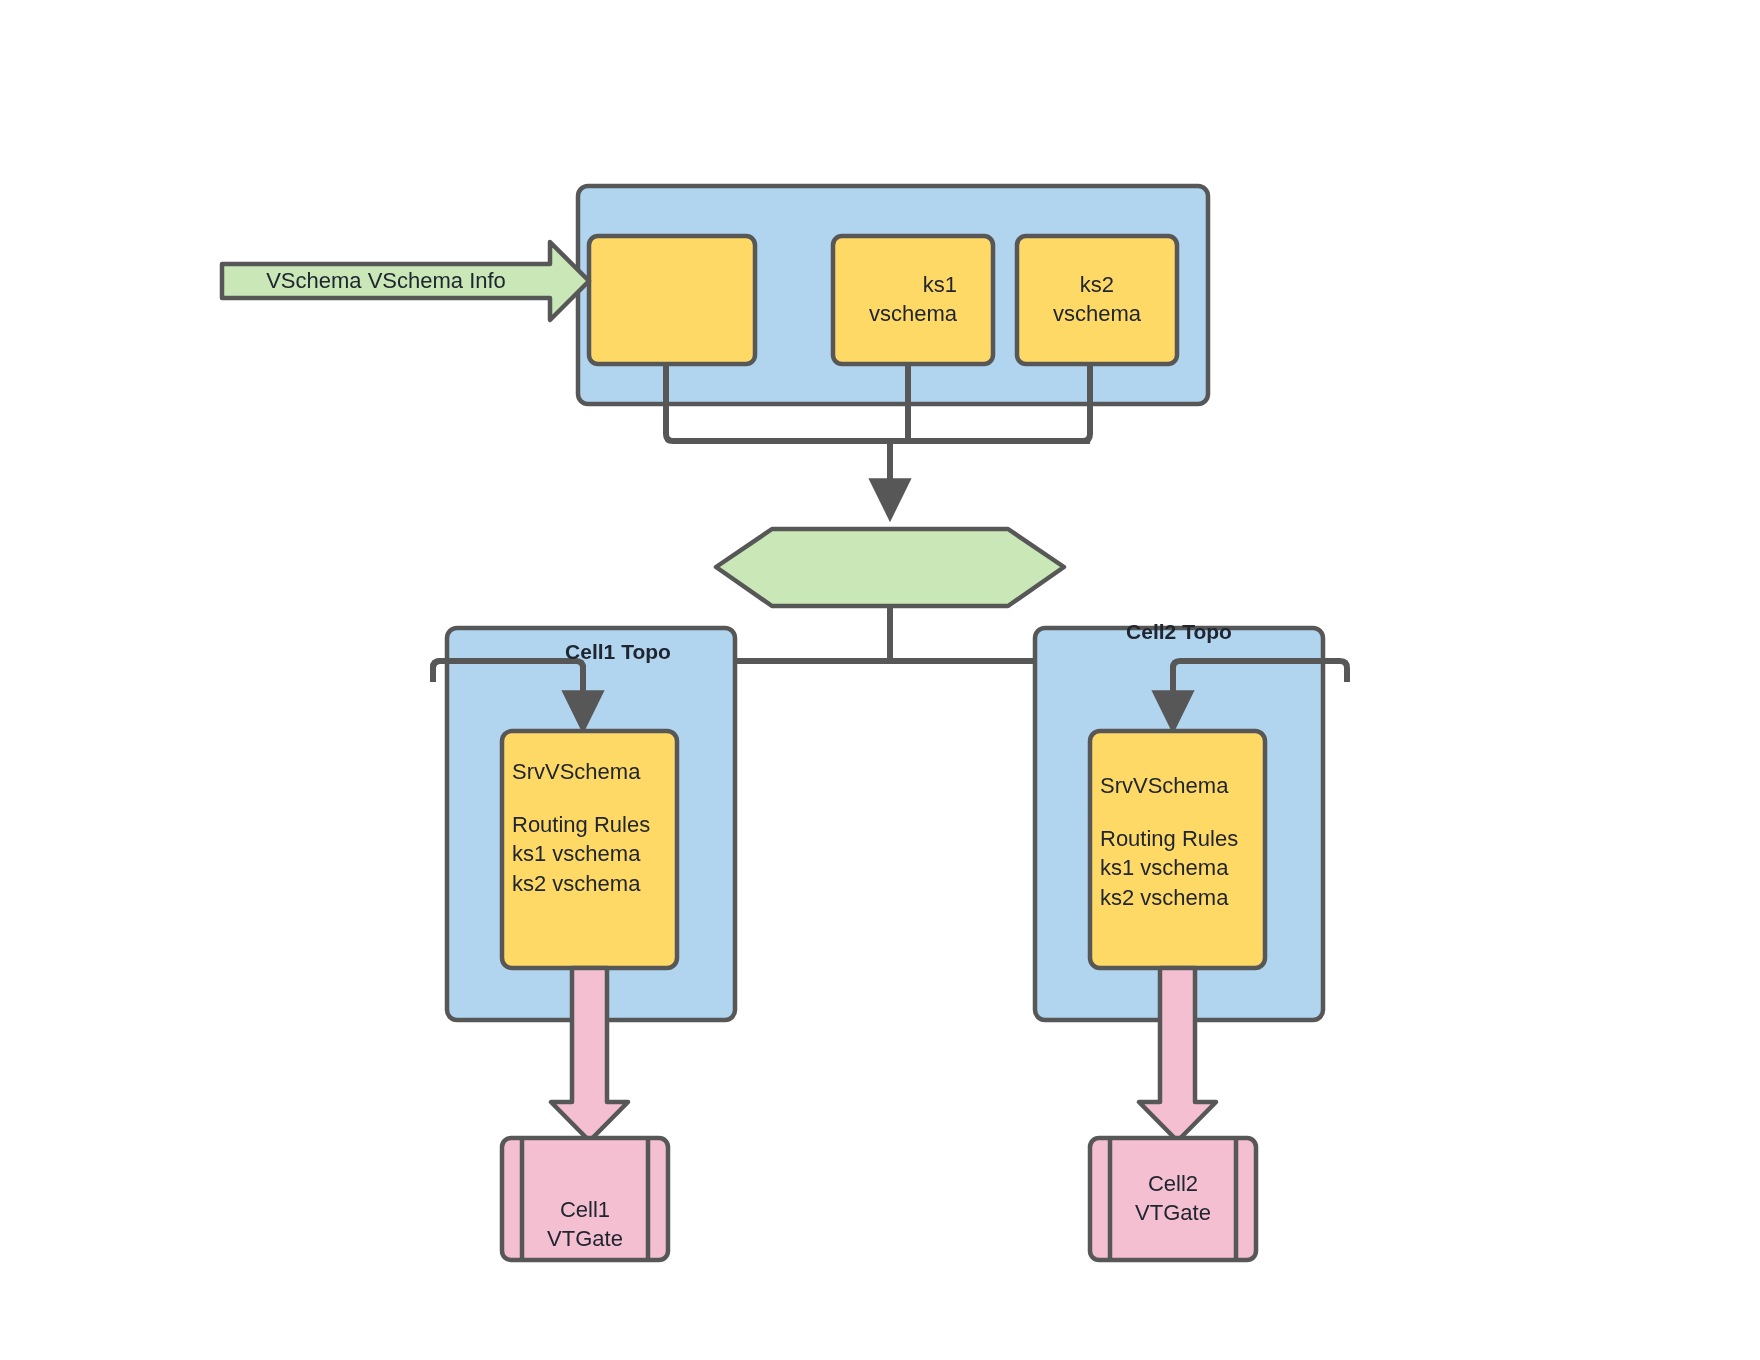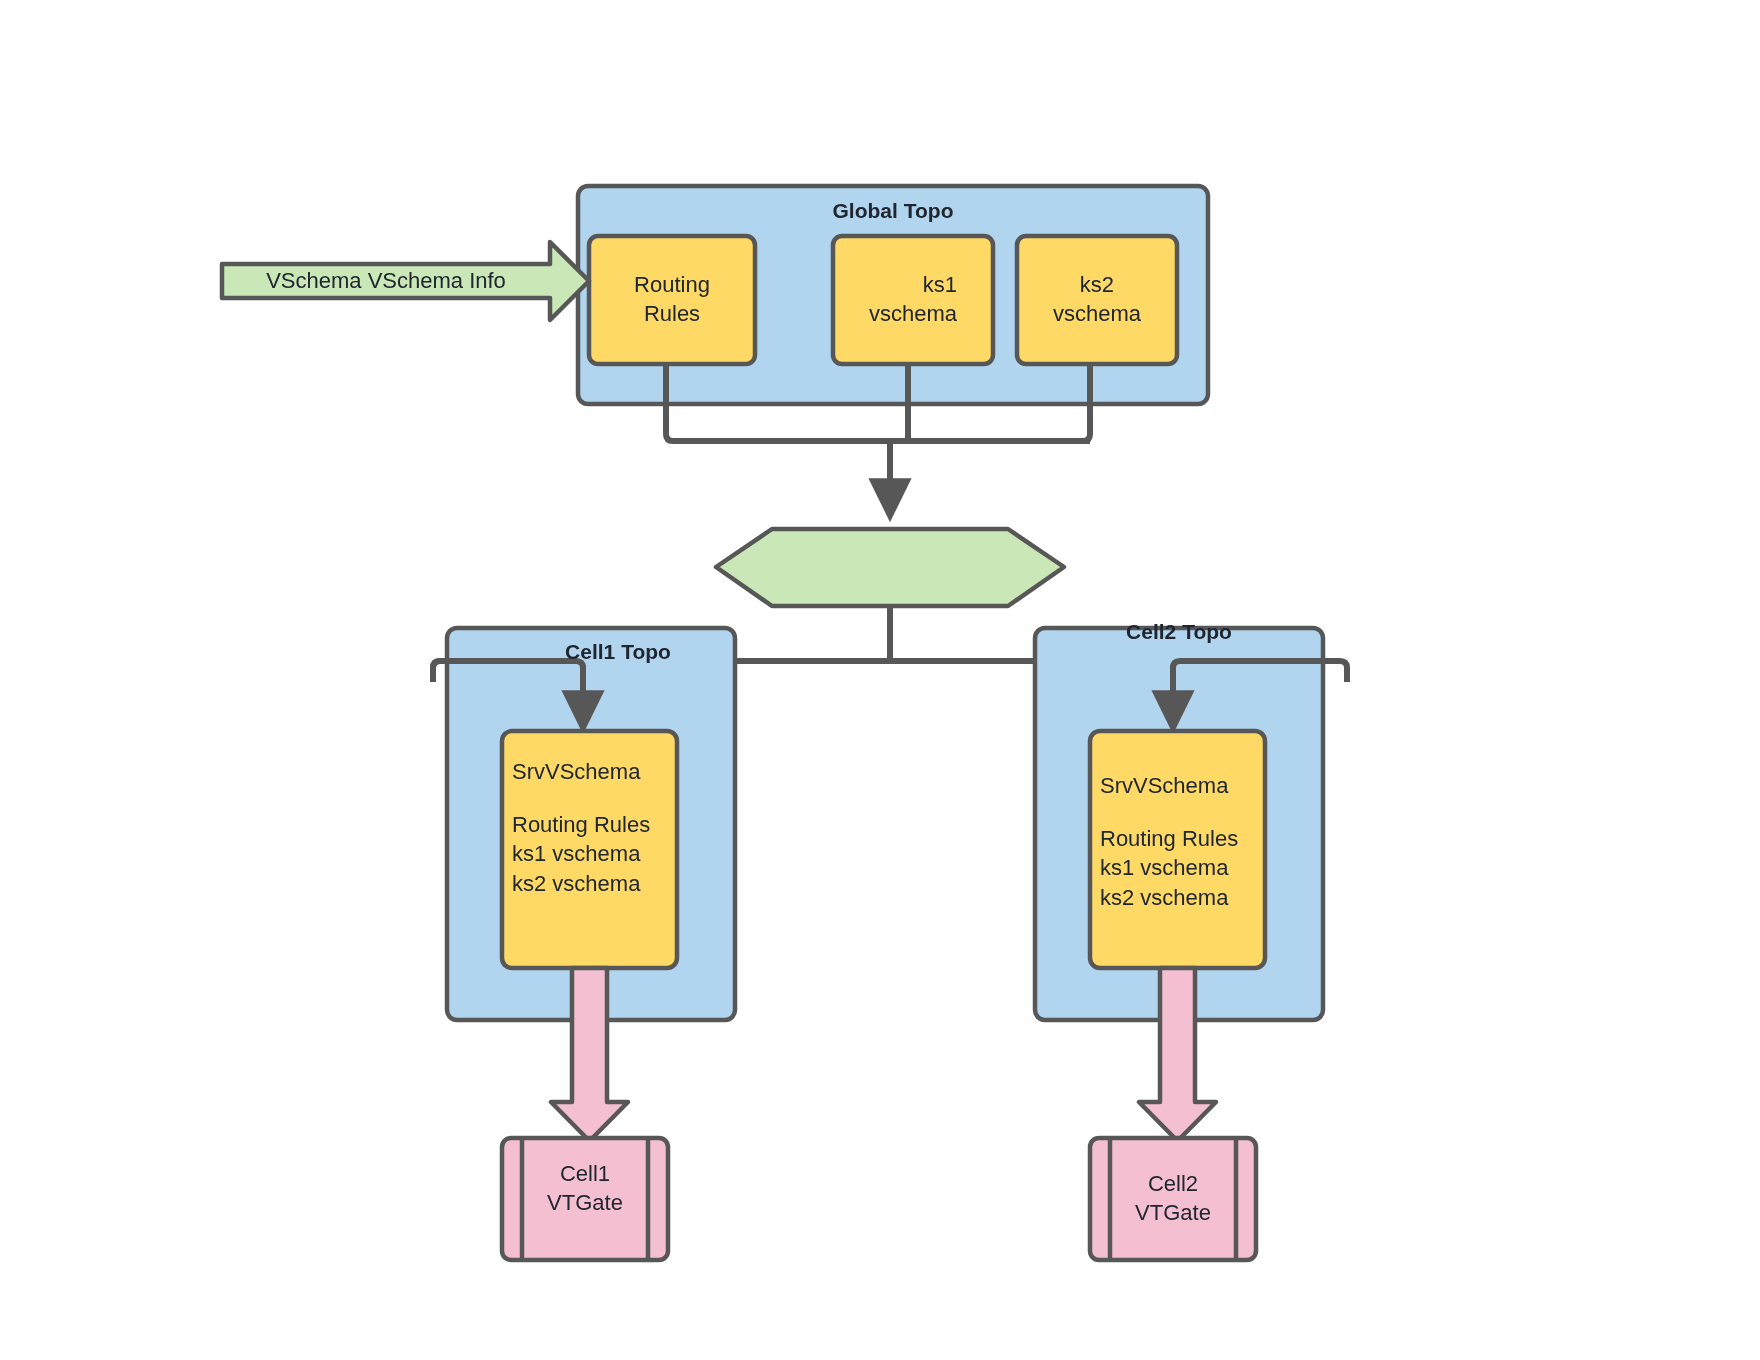--- a/index.html
+++ b/index.html
@@ -146,24 +146,21 @@
     <rect x="589" y="236" width="166" height="128" rx="9" ry="9" fill="#ffd966" stroke="#575757" stroke-width="4.5"></rect>
     <rect x="833" y="236" width="160" height="128" rx="9" ry="9" fill="#ffd966" stroke="#575757" stroke-width="4.5"></rect>
     <rect x="1017" y="236" width="160" height="128" rx="9" ry="9" fill="#ffd966" stroke="#575757" stroke-width="4.5"></rect>
 
     <g>
       <path d="M 222 264 L 550 264 L 550 242 L 589 281 L 550 320 L 550 298 L 222 298 Z" fill="#c9e7b7" stroke="#575757" stroke-width="4.5" stroke-linejoin="round"></path>
     </g>
 
   </svg>
 
-  <div class="node-label label-container-title" style="left:578px; top:194px; width:630px; height:34px;">Global Topo</div>
 
-  <div class="node-label label-node" style="left:589px; top:236px; width:166px; height:128px;">Routing
-Rules</div>
   <div class="node-label label-node" style="left:833px; top:236px; width:160px; height:128px;text-align:right;">ks1
 vschema</div>
   <div class="node-label label-node" style="left:1017px; top:236px; width:160px; height:128px;">ks2
 vschema</div>
 
   <div class="node-label label-node" style="left:222px; top:264px; width:328px; height:34px;">VSchema VSchema Info</div>
 
 
   <div class="node-label label-container-title" style="left:474px; top:636px; width:288px; height:32px;text-align:center;">Cell1 Topo</div>
   <div class="node-label label-container-title" style="left:1035px; top:616px; width:288px; height:32px;">Cell2 Topo</div>
@@ -171,18 +168,18 @@
   <div class="node-label label-srv label-left" style="left:512px; top:757px; width:160px; height:30px;">SrvVSchema</div>
   <div class="node-label label-srv label-left" style="left:512px; top:810px; width:165px; height:96px; align-items:flex-start;">Routing Rules
 ks1 vschema
 ks2 vschema</div>
 
   <div class="node-label label-srv label-left" style="left:1100px; top:771px; width:160px; height:30px;">SrvVSchema</div>
   <div class="node-label label-srv label-left" style="left:1100px; top:824px; width:165px; height:96px; align-items:flex-start;">Routing Rules
 ks1 vschema
 ks2 vschema</div>
 
-  <div class="node-label label-node" style="left:522px; top:1128px; width:126px; height:122px;">Cell1
+  <div class="node-label label-node" style="left:522px; top:1164px; width:126px; height:122px;">Cell1
 VTGate</div>
   <div class="node-label label-node" style="left:1110px; top:1138px; width:126px; height:122px;">Cell2
 VTGate</div>
 
 </div>
 
 </body></html>

